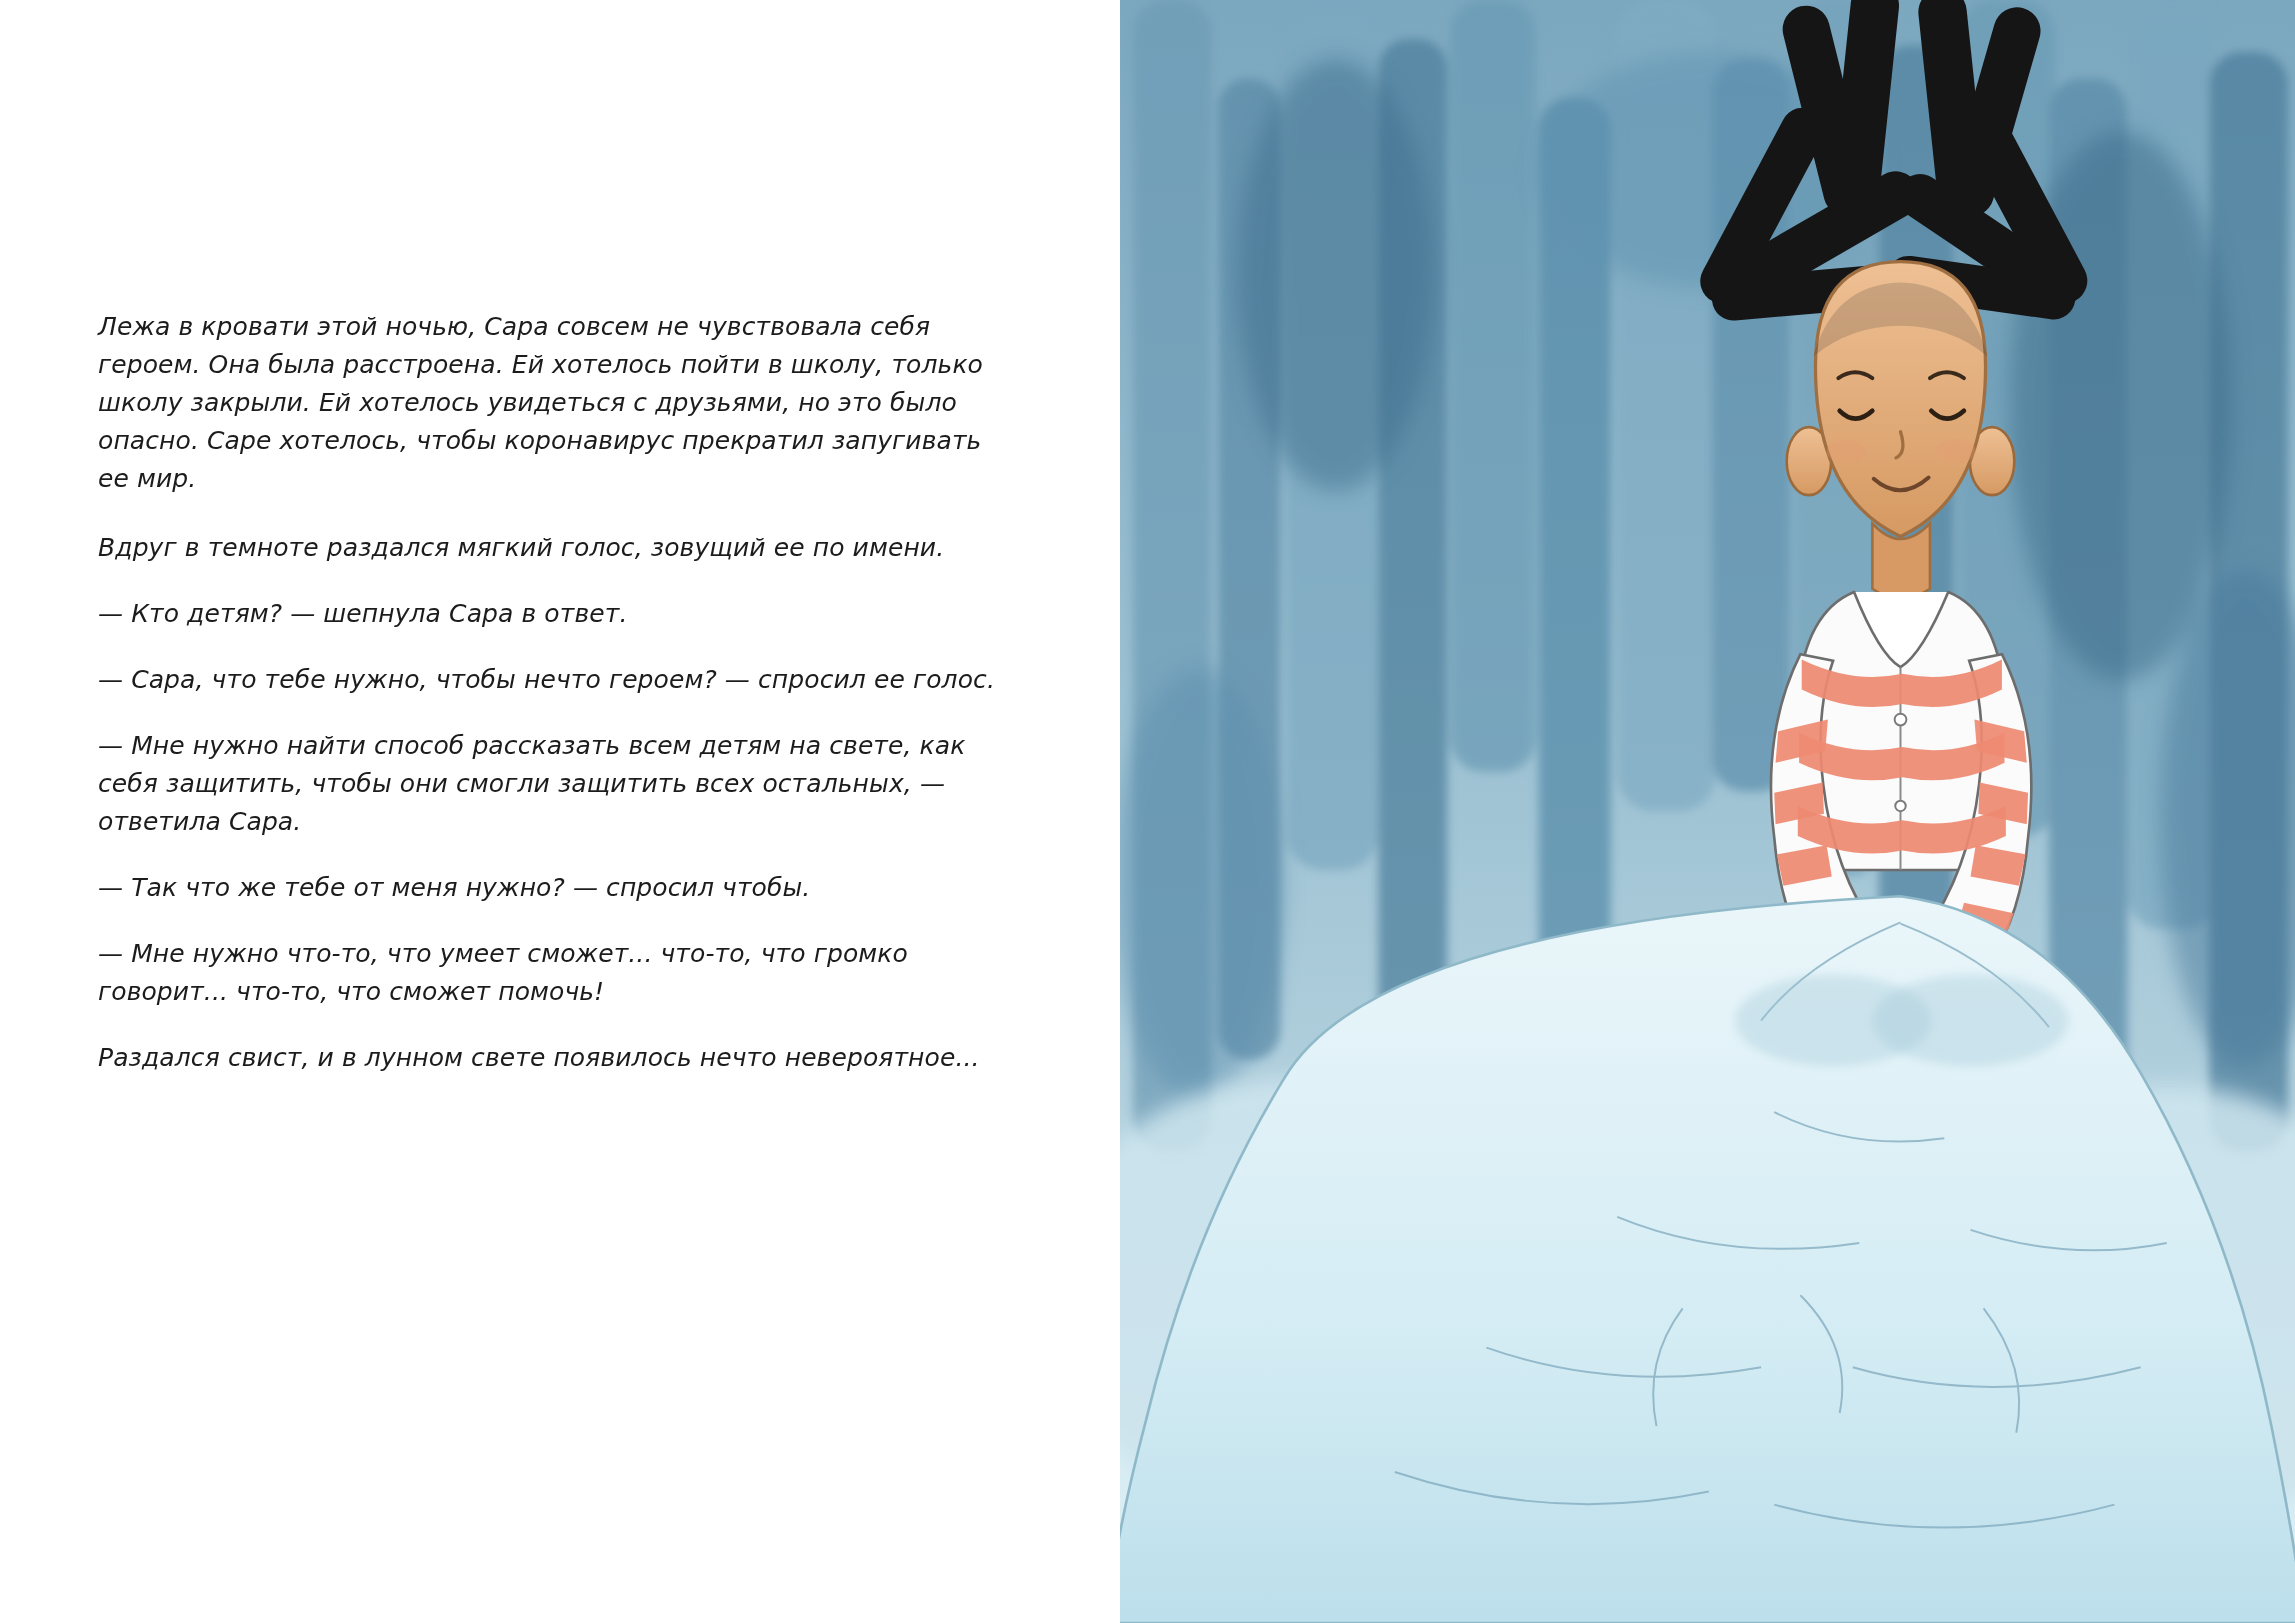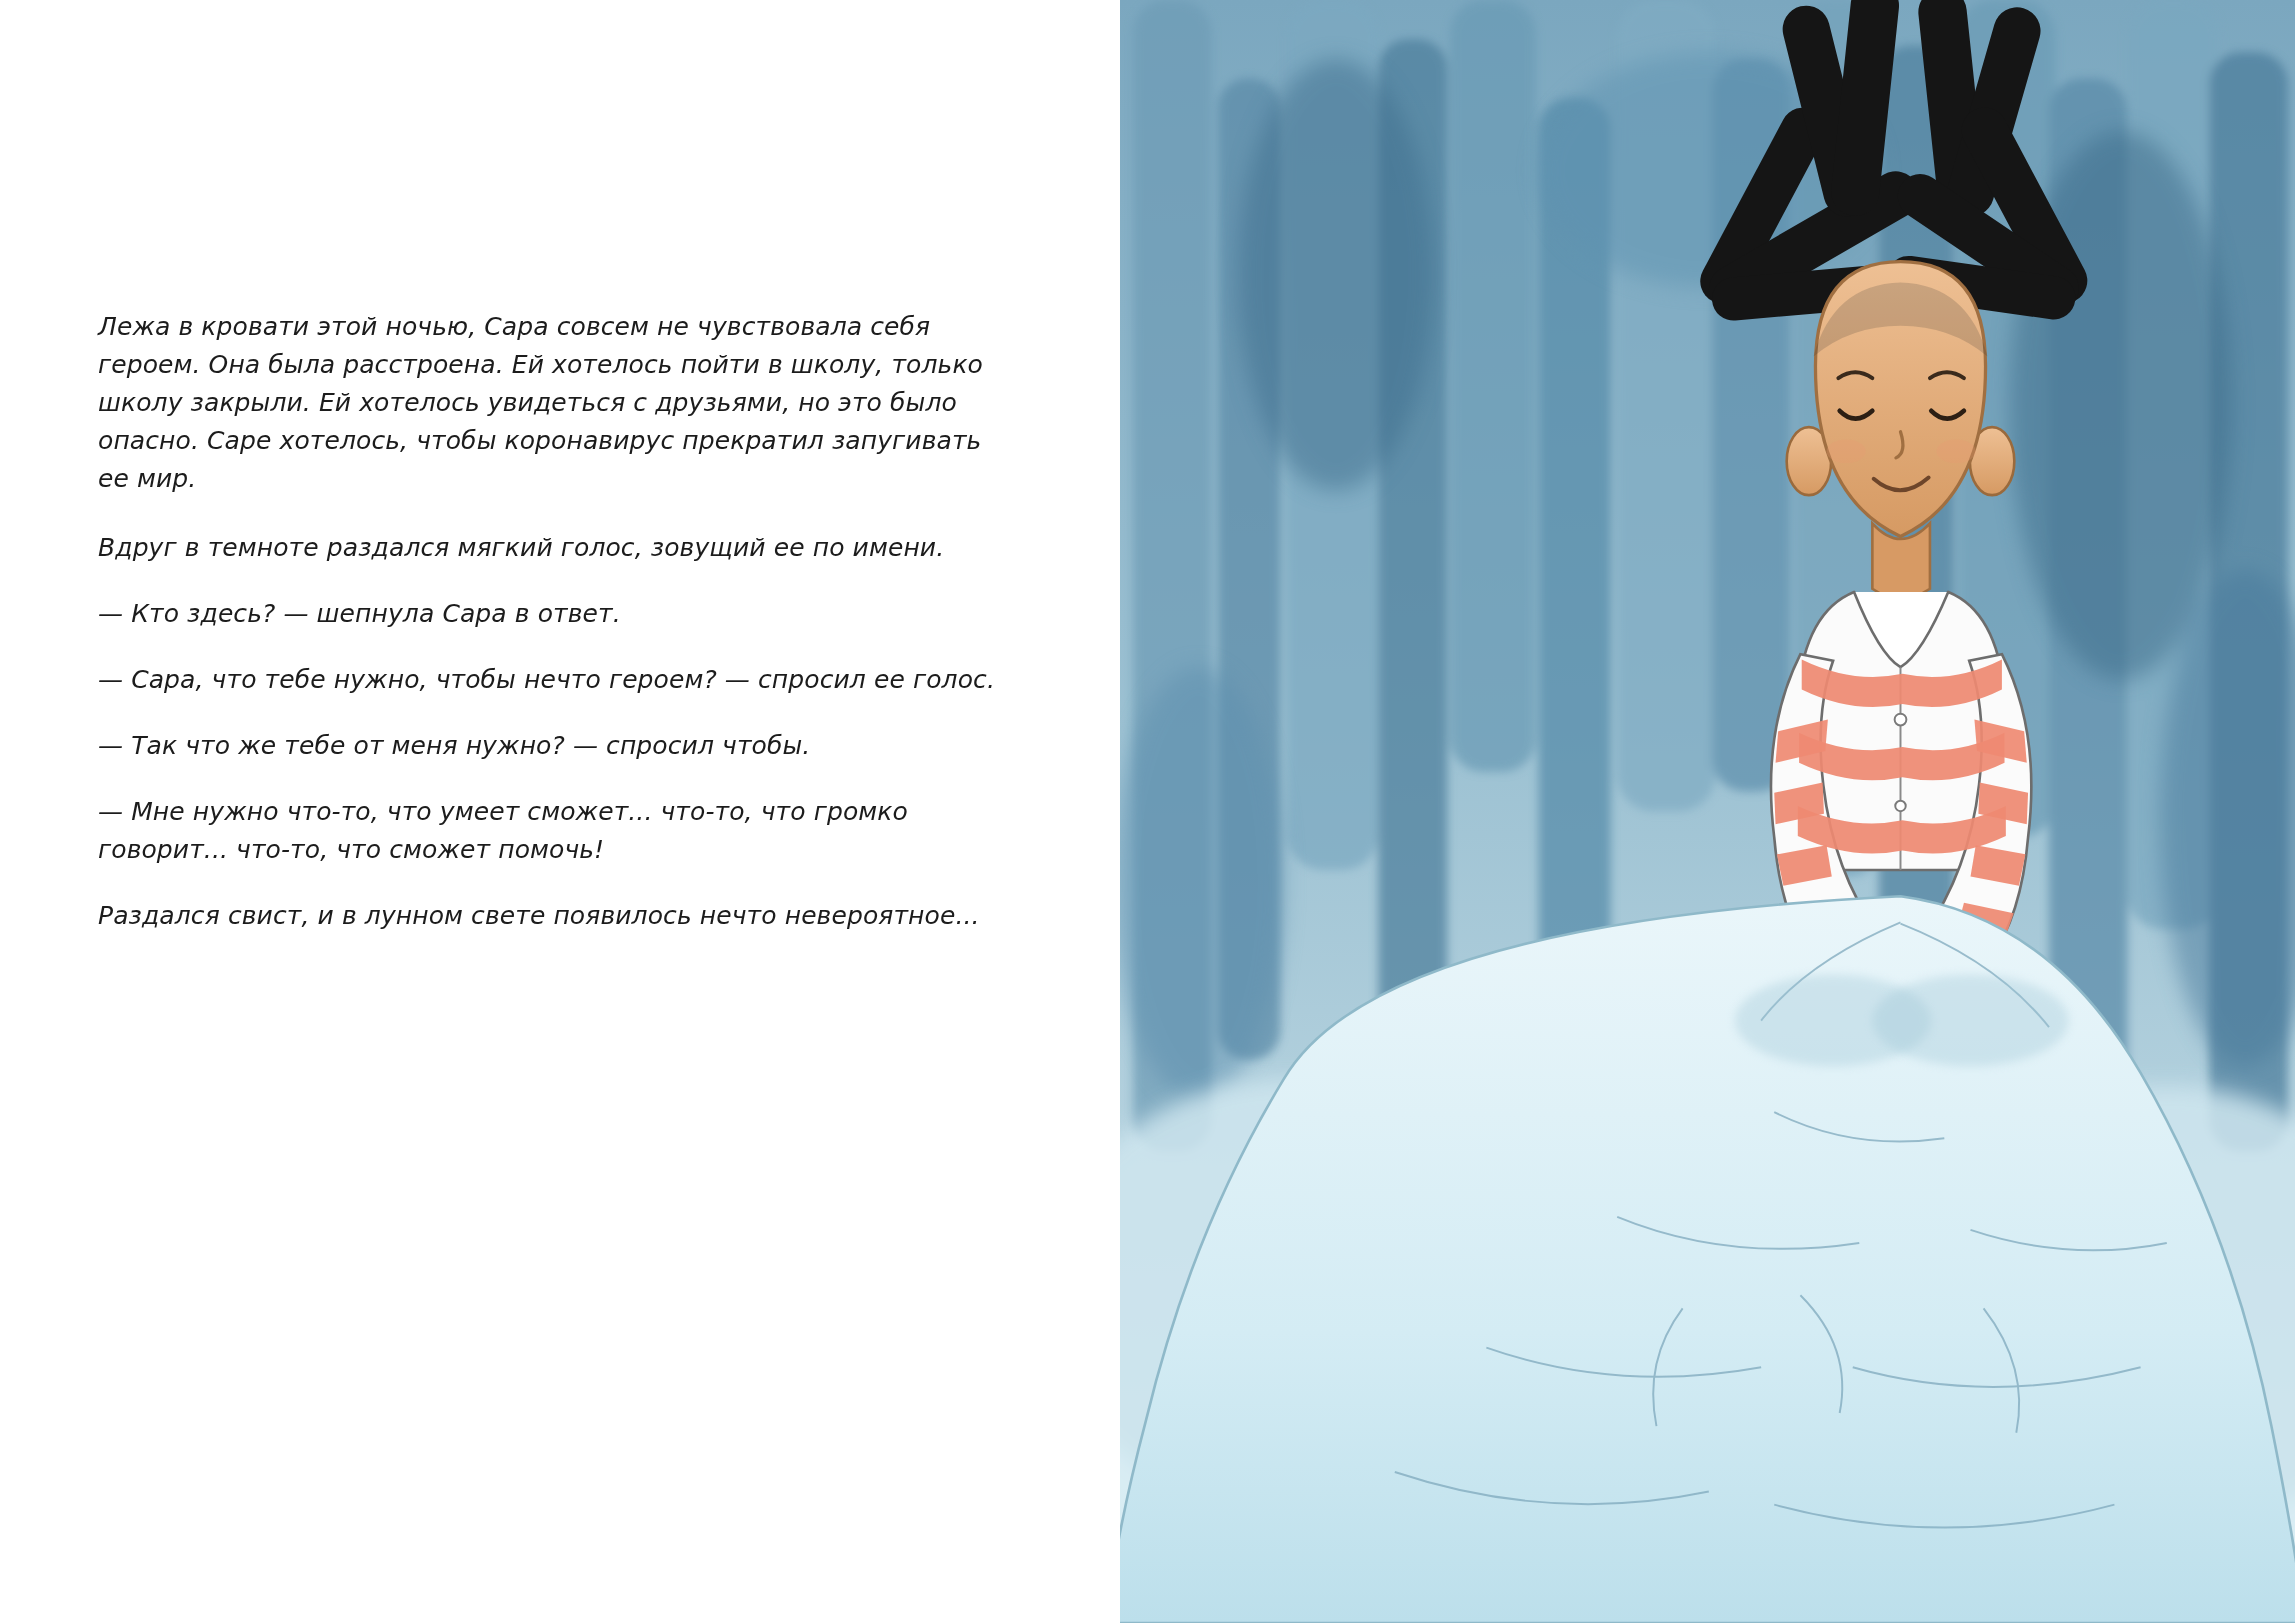--- a/index.html
+++ b/index.html
@@ -65,22 +65,23 @@
 </style>
 </head>
 <body>
 
 <div class="spread">
 
   <div class="text-page">
     <div class="story-body">
       <p class="para first">Лежа в кровати этой ночью, Сара совсем не чувствовала себя героем. Она была расстроена. Ей хотелось пойти в школу, только школу закрыли. Ей хотелось увидеться с друзьями, но это было опасно. Саре хотелось, чтобы коронавирус прекратил запугивать ее мир.</p>
       <p class="para">Вдруг в темноте раздался мягкий голос, зовущий ее по имени.</p>
-      <p class="para">— Кто здесь? — шепнула Сара в ответ.</p>
+      <p class="para">— Кто детям? — шепнула Сара в ответ.</p>
       <p class="para">— Сара, что тебе нужно, чтобы нечто героем? — спросил ее голос.</p>
+      <p class="para">— Мне нужно найти способ рассказать всем детям на свете, как себя защитить, чтобы они смогли защитить всех остальных, — ответила Сара.</p>
       <p class="para">— Так что же тебе от меня нужно? — спросил чтобы.</p>
       <p class="para">— Мне нужно что-то, что умеет сможет... что-то, что громко говорит... что-то, что сможет помочь!</p>
       <p class="para">Раздался свист, и в лунном свете появилось нечто невероятное...</p>
     </div>
   </div>
 
   <div class="art-page">
     <svg class="art-svg" viewBox="0 0 1796 2481" preserveAspectRatio="xMidYMid slice">
       <defs>
         <linearGradient id="bgGrad" x1="0" y1="0" x2="0" y2="1">

